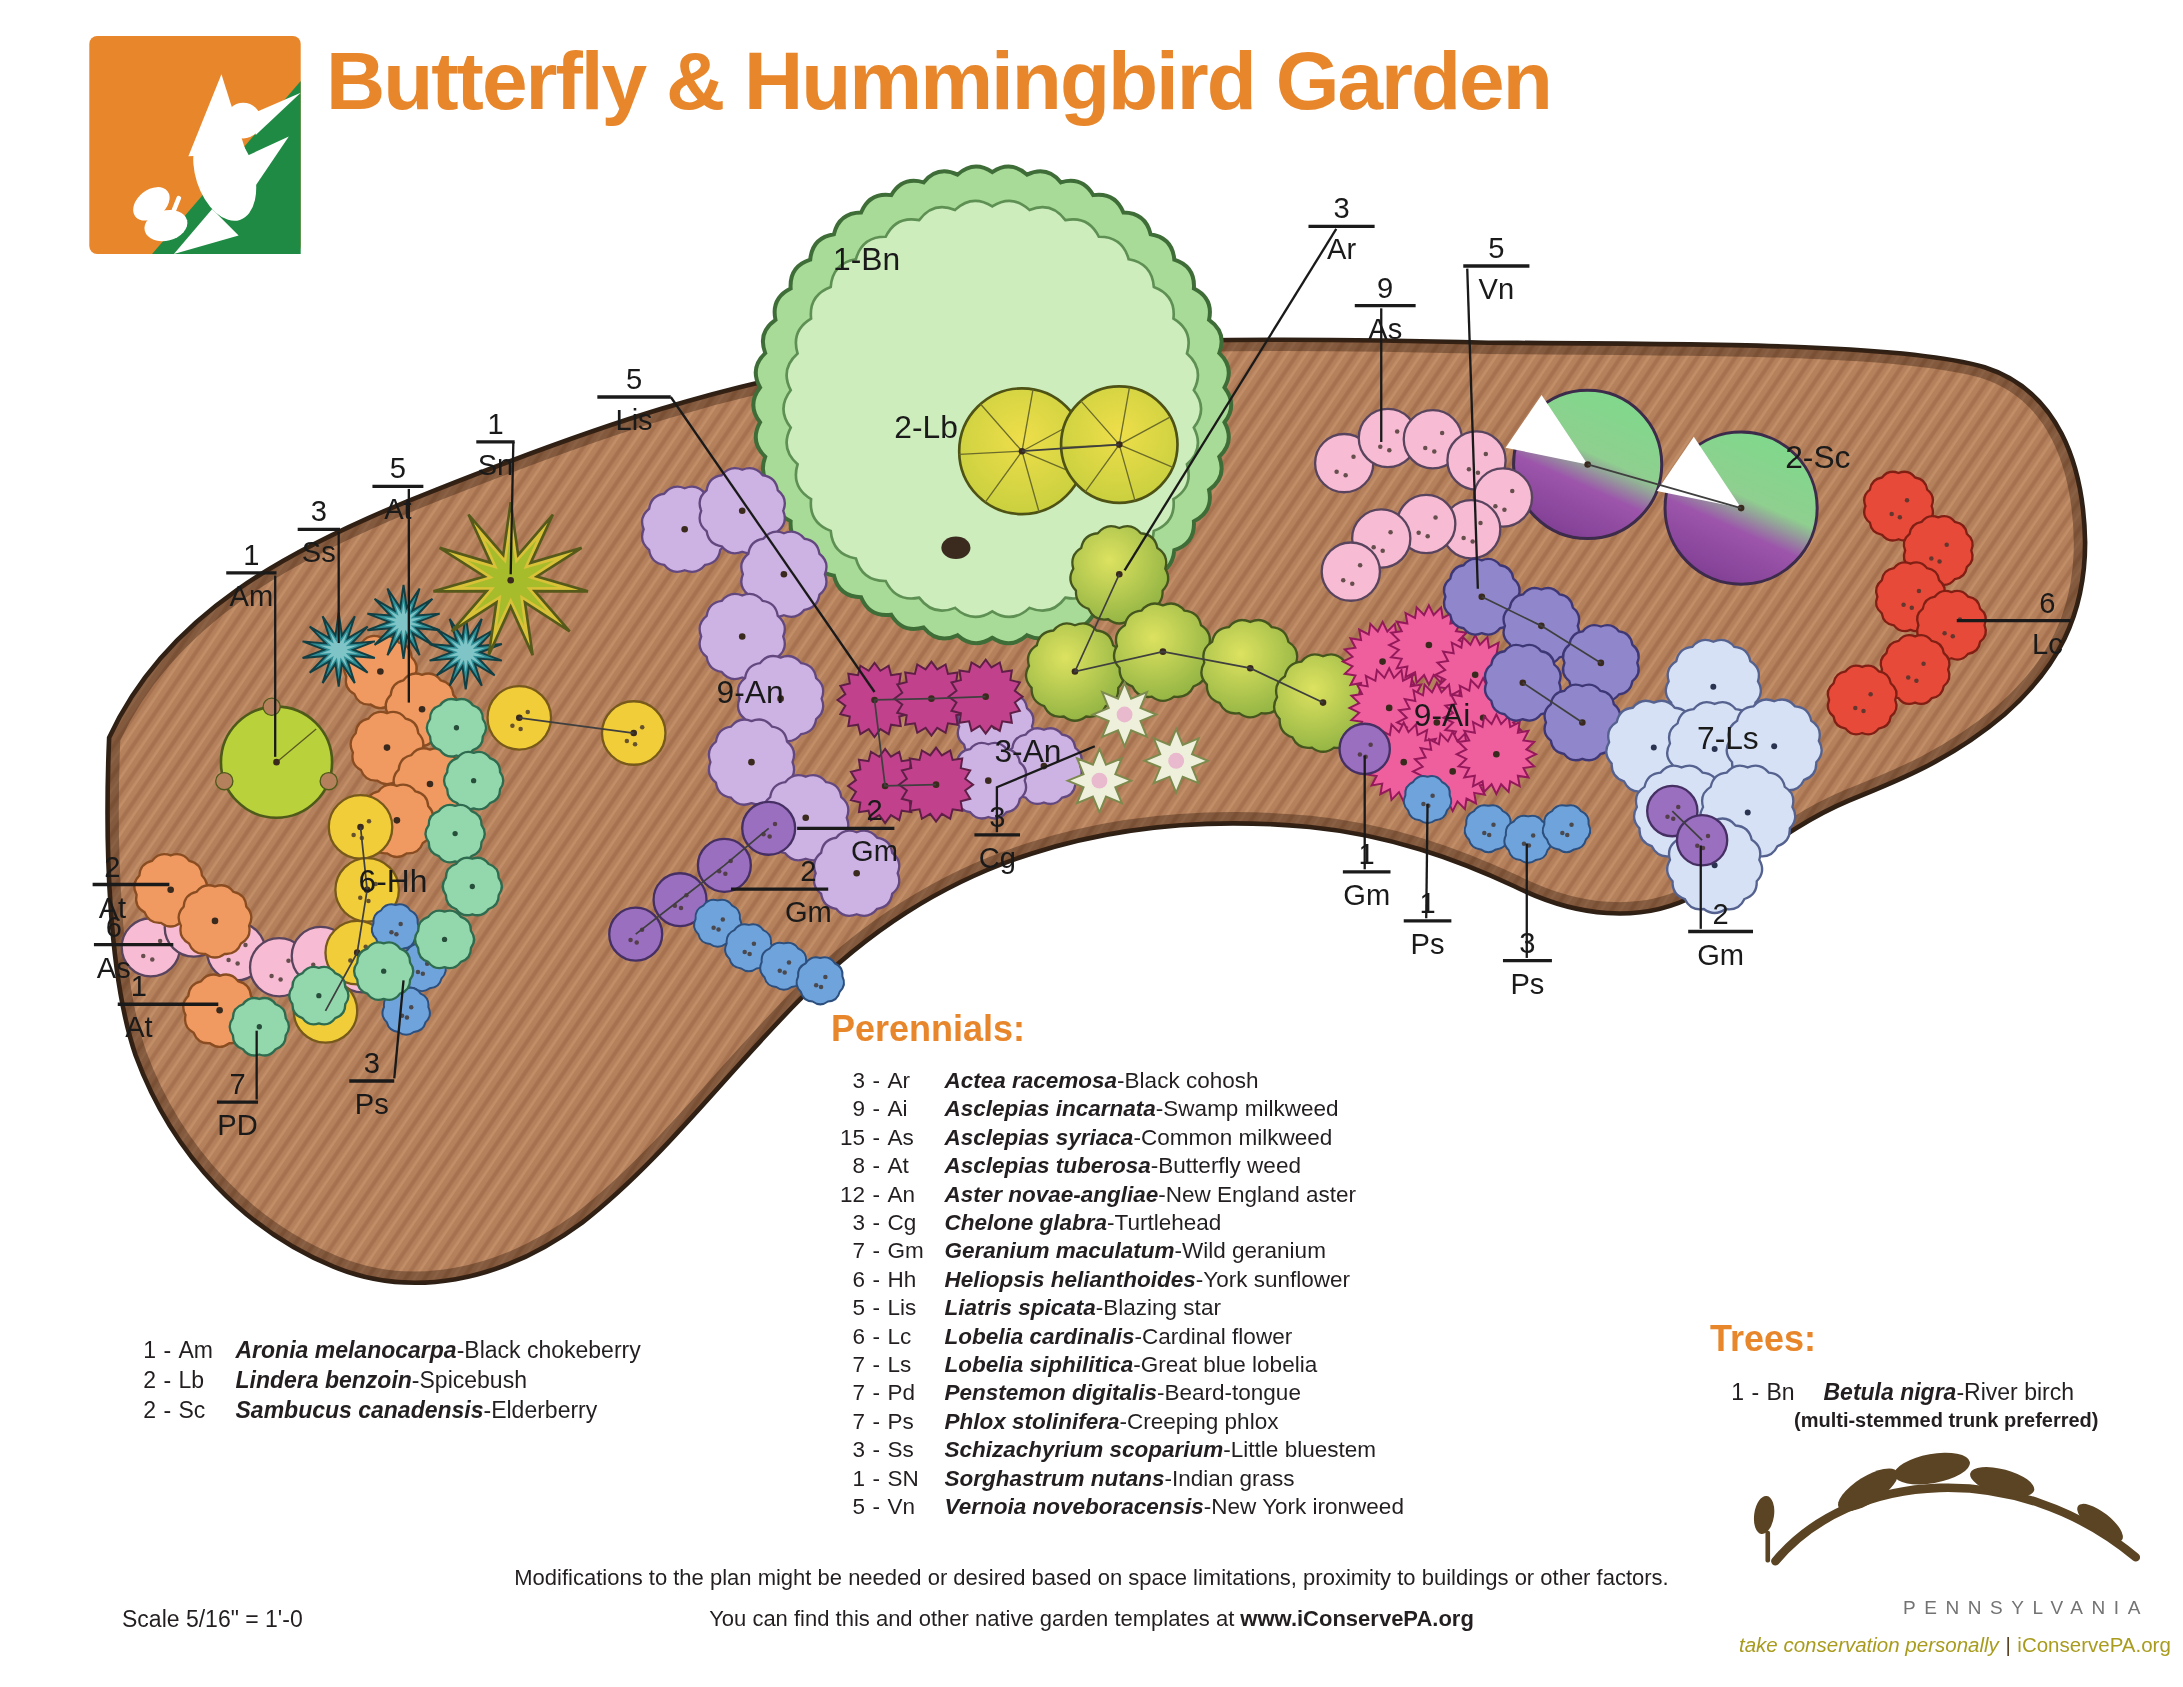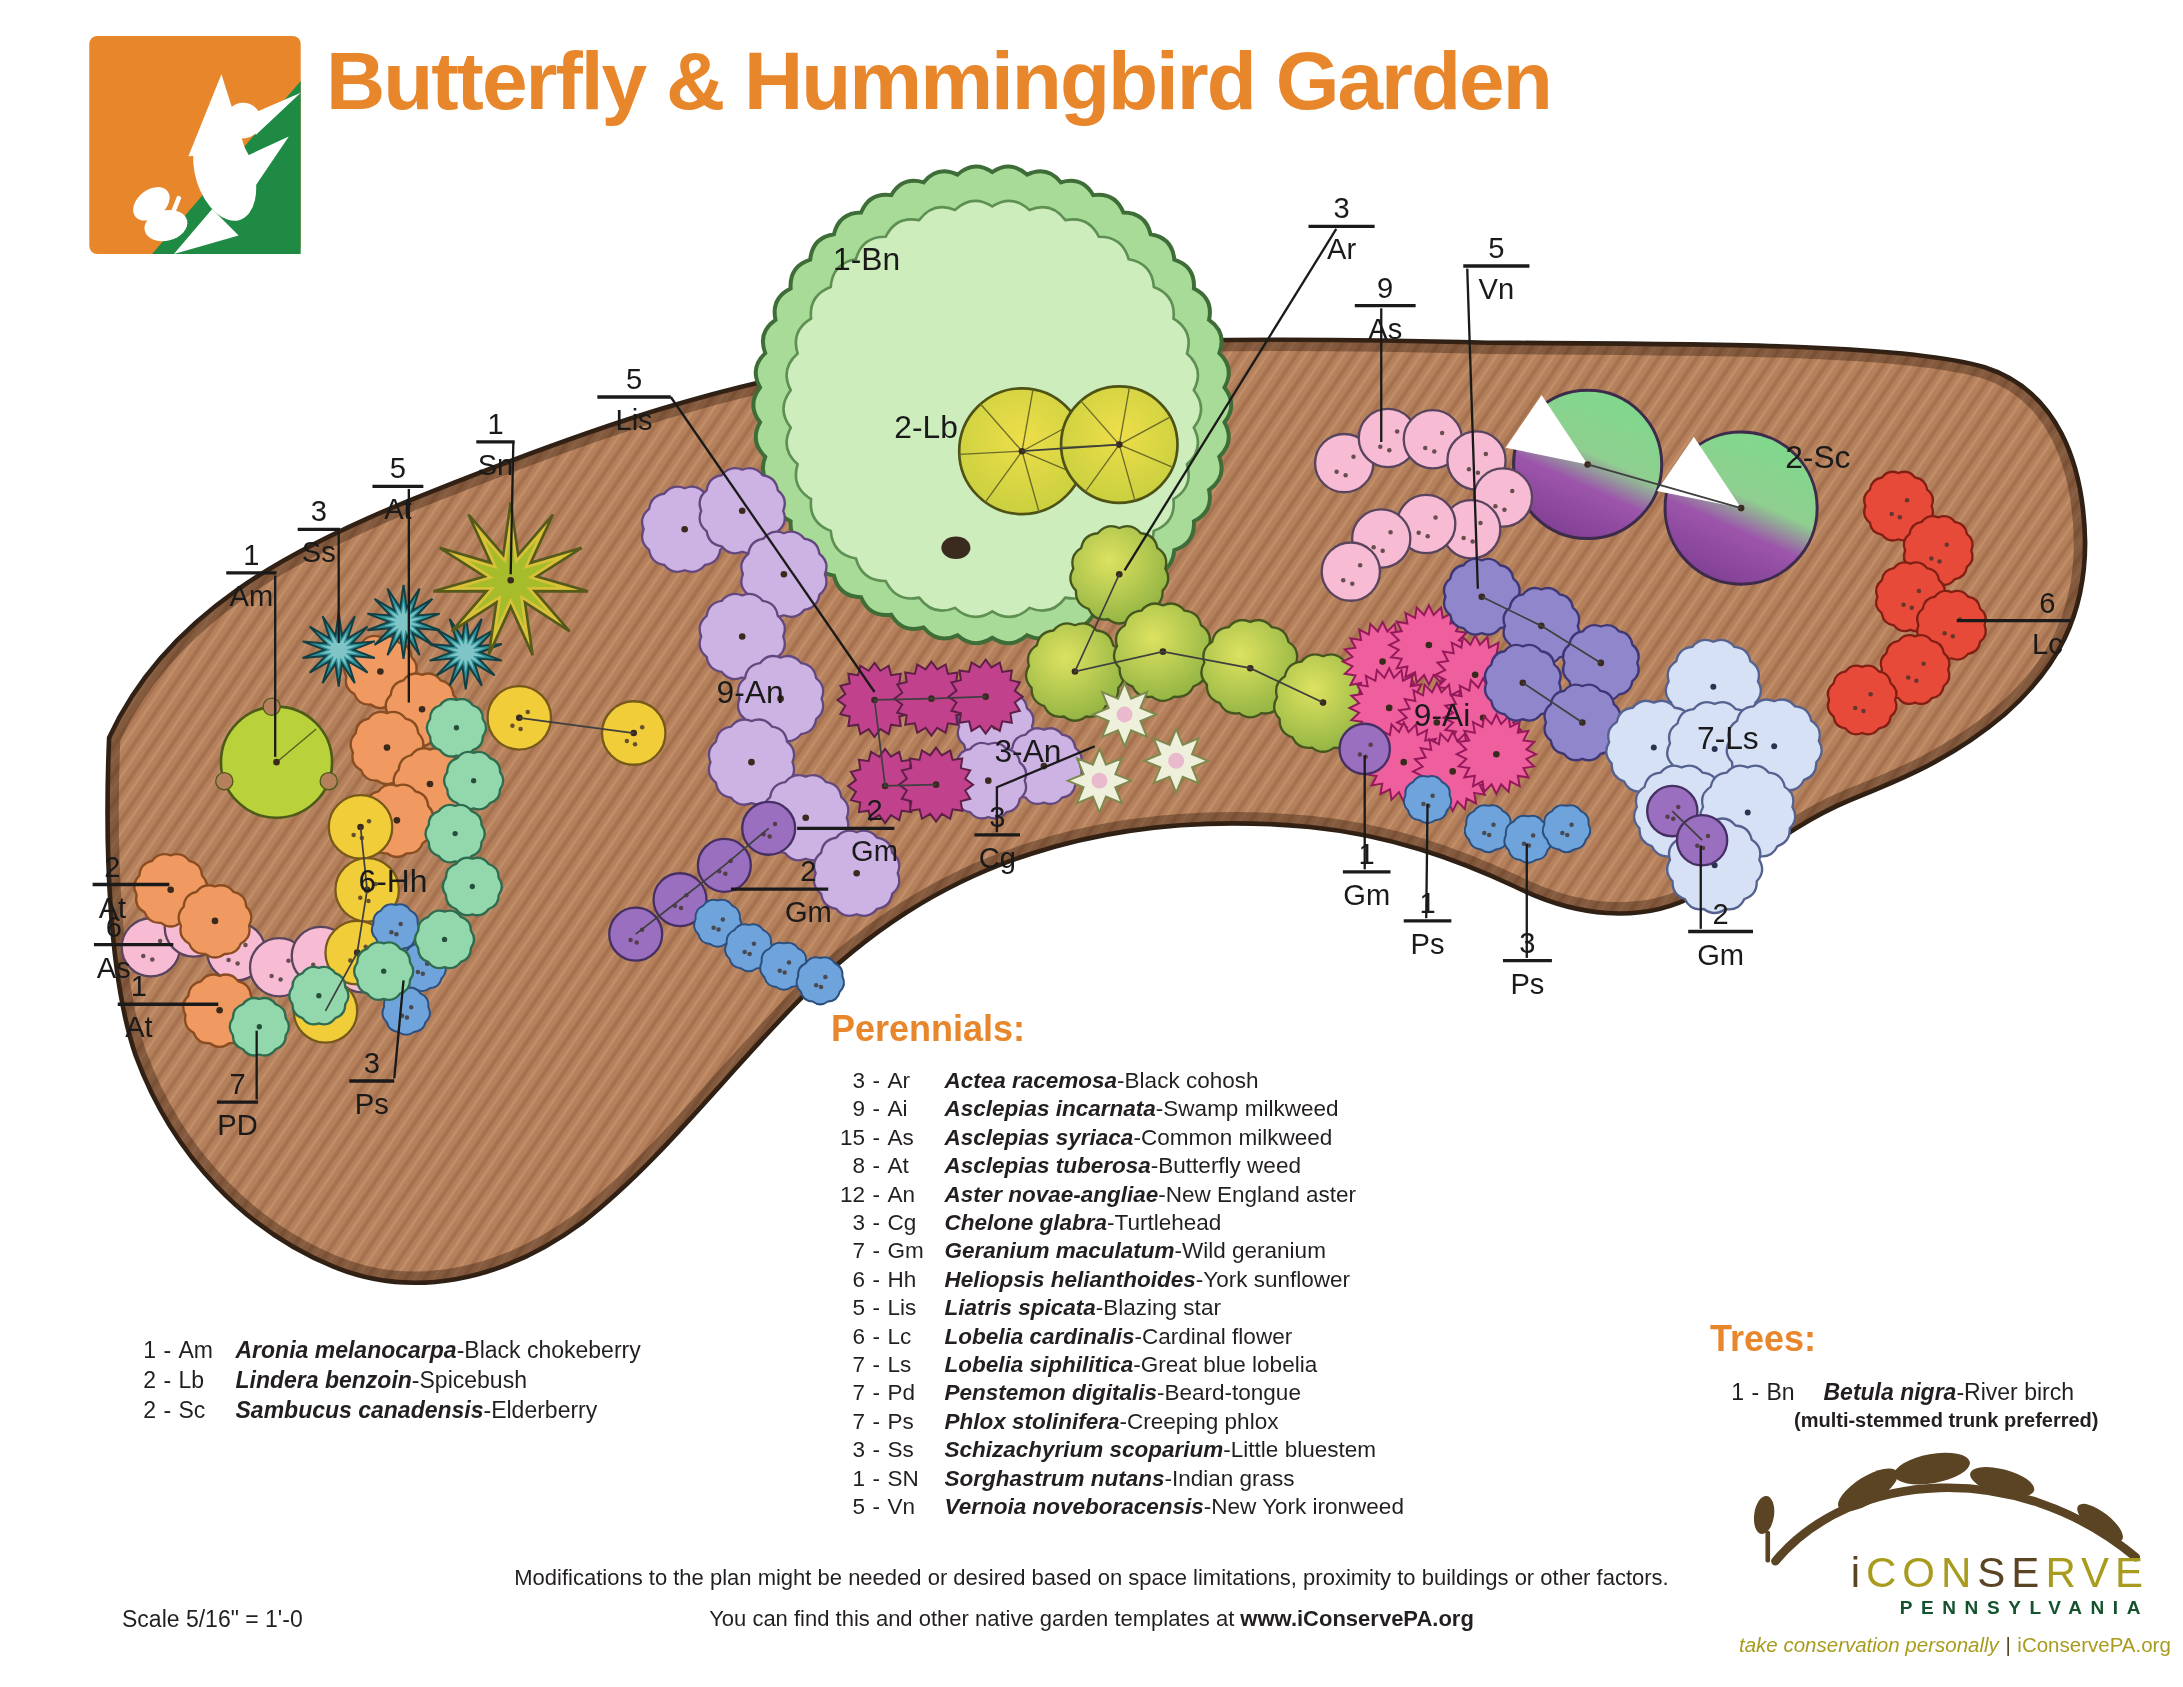--- a/index.html
+++ b/index.html
@@ -31,21 +31,21 @@
   
   .foot-note{position:absolute;left:0;top:1565px;width:2183px;text-align:center;font-size:22px;}
   .foot-find{position:absolute;left:0;top:1606px;width:2183px;text-align:center;font-size:22px;}
   .foot-scale{position:absolute;left:122px;top:1606px;font-size:23px;}
 
   
   .brand{position:absolute;left:1739px;top:1450px;width:413px;height:225px;text-align:right;}
   .brand svg{display:block;position:absolute;left:0;top:0;}
   .wordmark{position:absolute;left:0;top:99px;width:410px;text-align:right;font-size:42px;letter-spacing:6px;font-weight:500;white-space:nowrap;}
   .c-brown{color:#5A4423;} .c-olive{color:#A89B1E;}
-  .region{position:absolute;left:0;top:147px;width:410px;text-align:right;font-size:19px;letter-spacing:8.6px;font-weight:700;color:#14532d;}
+  .region{position:absolute;left:0;top:147px;width:410px;text-align:right;font-size:19px;letter-spacing:8.6px;font-weight:400;color:#737373;}
   .tagline{position:absolute;left:0;top:183px;width:410px;text-align:right;font-size:20.5px;color:#A89B1E;white-space:nowrap;}
   .tagline .tg{font-style:italic;}
   .tagline .pipe{color:#5A4423;padding:0 6.6px;font-style:normal;}
   .tagline .site{font-weight:400;text-align:right;}
 </style>
 </head>
 <body>
 
 <div class="page">
 
@@ -756,19 +756,18 @@
       <path d="M 55,168 C 170,30 420,12 600,162" fill="none" stroke="#5A4423" stroke-width="13" stroke-linecap="round"></path>
       <g fill="#5A4423">
         <ellipse cx="195" cy="60" rx="52" ry="20" transform="rotate(-32 195 60)"></ellipse>
         <ellipse cx="292" cy="28" rx="58" ry="22" transform="rotate(-10 292 28)"></ellipse>
         <ellipse cx="398" cy="48" rx="50" ry="19" transform="rotate(15 398 48)"></ellipse>
         <ellipse cx="546" cy="110" rx="42" ry="16" transform="rotate(38 546 110)"></ellipse>
         <ellipse cx="38" cy="98" rx="15" ry="29" transform="rotate(8 38 98)"></ellipse>
         <rect x="40" y="122" width="7" height="48" rx="3"></rect>
       </g>
     </svg>
-    <div class="wordmark"><span class="c-brown">i</span><span class="c-olive">CON</span><span class="c-brown">SE</span><span class="c-olive">RVE</span></div>
     <div class="region">PENNSYLVANIA</div>
     <div class="tagline"><span class="tg">take conservation personally</span><span class="pipe">|</span><span class="site">iConservePA.org</span></div>
   </div>
 
 </div>
 
 
 </body></html>

